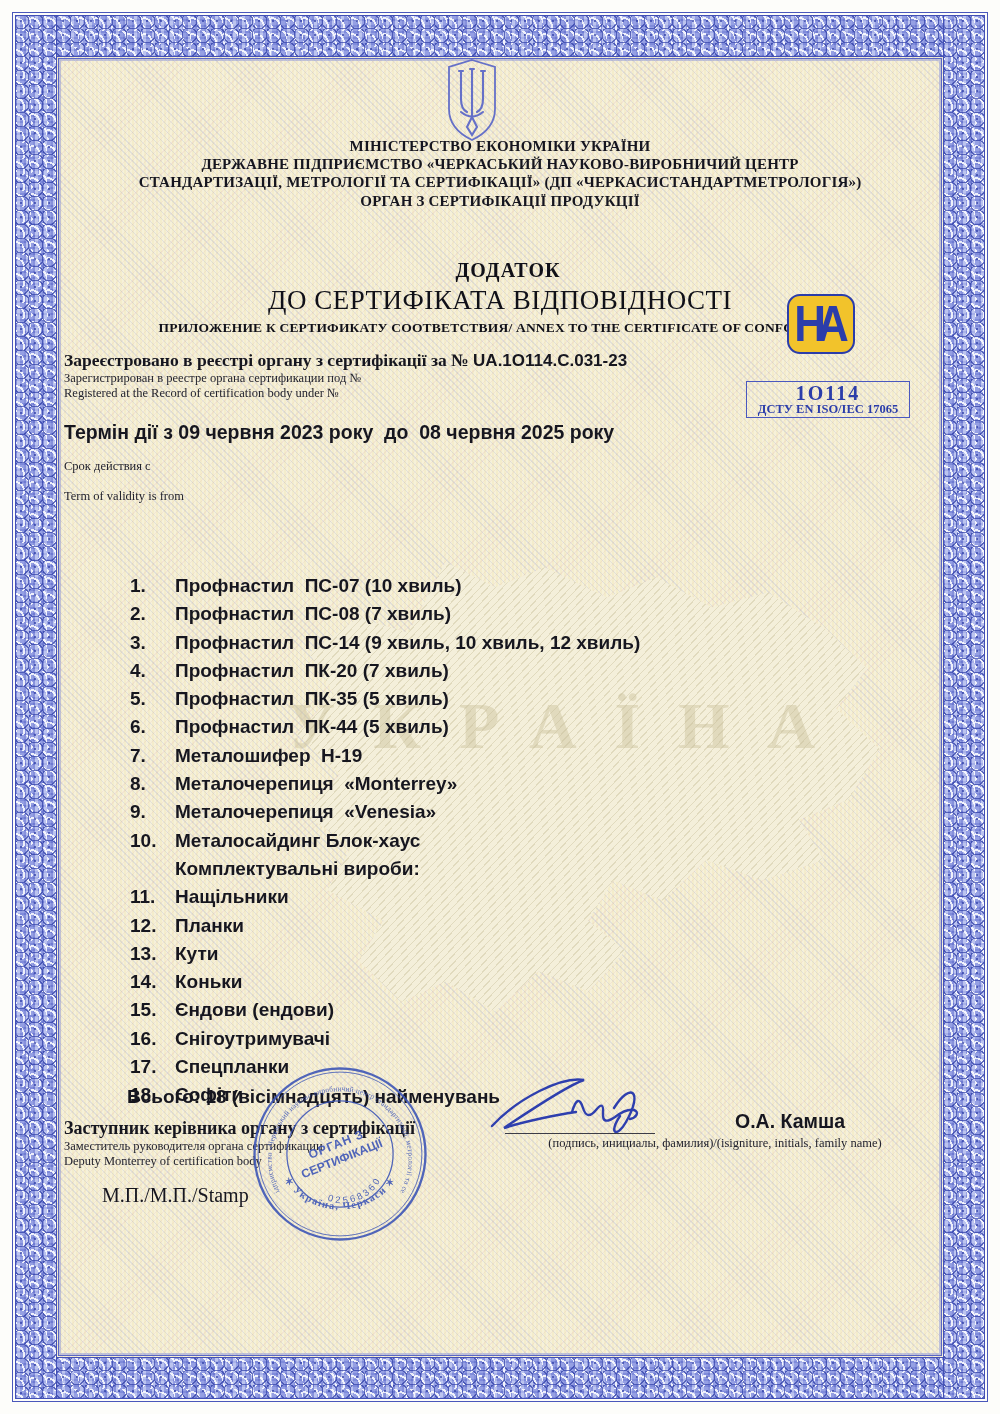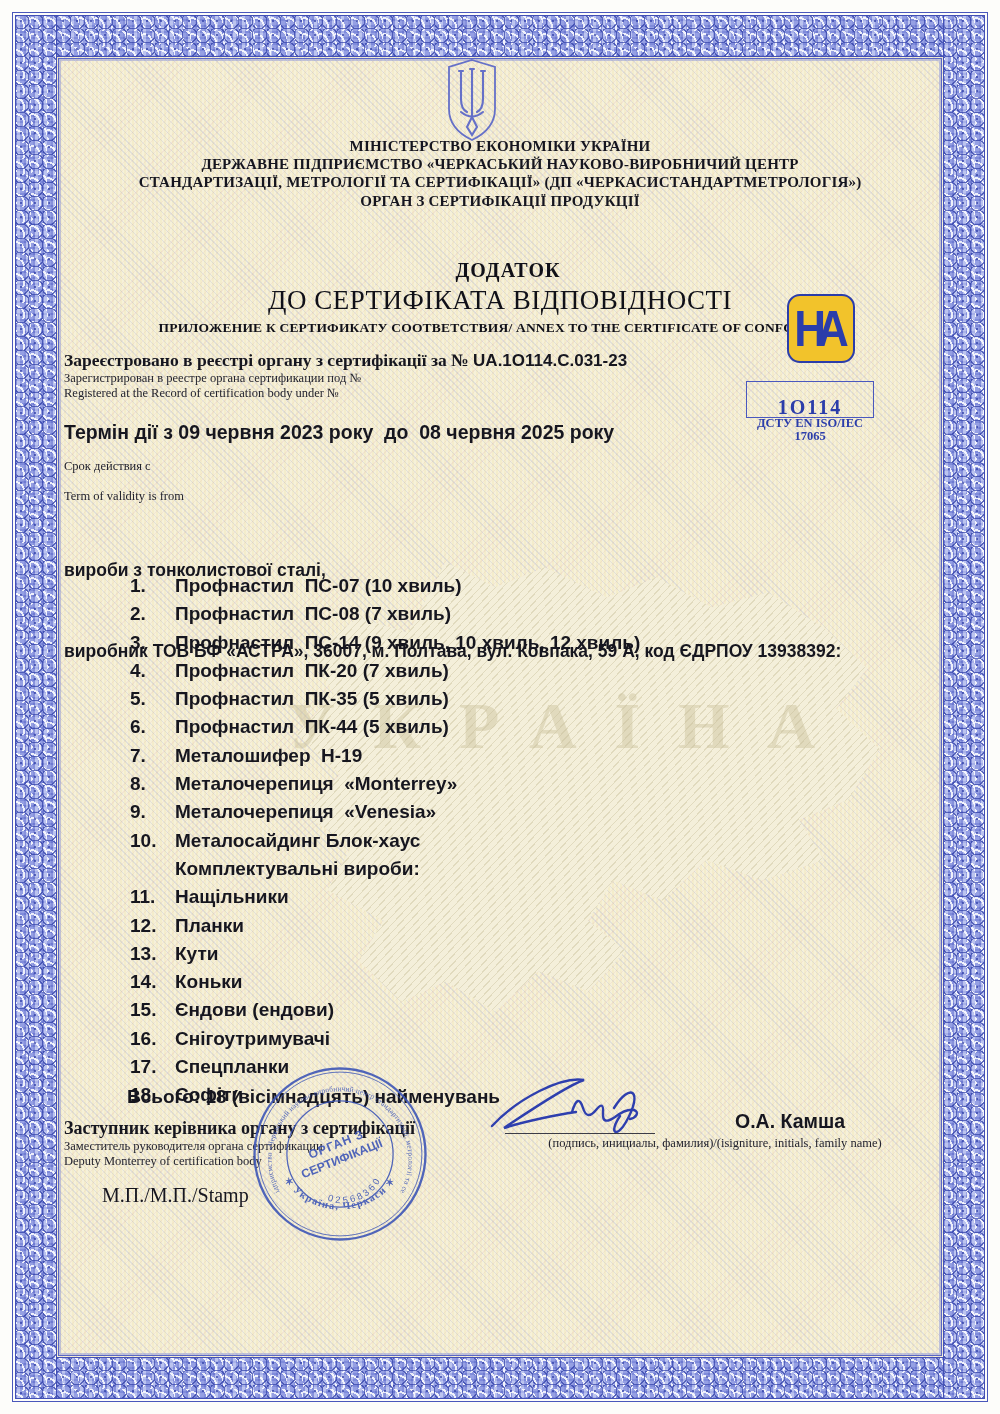--- a/index.html
+++ b/index.html
@@ -41,27 +41,27 @@
   
   .emblem{position:absolute;left:446px;top:56px;width:52px;height:88px;}
   .ministry{position:absolute;left:80px;right:80px;top:137px;text-align:center;
      font-weight:bold;font-size:15px;line-height:18.2px;letter-spacing:.2px;color:#15151f;}
   .title-block{position:absolute;left:60px;right:60px;top:255px;text-align:center;color:#101018;}
   .title-main{font-weight:bold;font-size:20px;line-height:30px;letter-spacing:1px;padding-left:16px;}
   .title-sub{font-weight:normal;font-size:27px;line-height:31px;letter-spacing:.5px;}
   .title-tri{font-weight:bold;font-size:13.5px;margin-top:4px;letter-spacing:.2px;}
 
   
-  .acc-mark{position:absolute;left:787px;top:294px;width:68px;height:69px;border-radius:13px;
+  .acc-mark{position:absolute;left:787px;top:294px;width:68px;height:60px;border-radius:13px;
      background:#f2c32b;border:2px solid #2b3daa;box-sizing:border-box;
      display:flex;align-items:center;justify-content:center;z-index:5;}
   .acc-mono{font-family:"Liberation Sans", sans-serif;font-weight:900;font-size:44px;
      letter-spacing:-9px;color:#2b3daa;transform:scaleY(1.12);padding-right:8px;}
-  .acc-box{position:absolute;left:746px;top:381px;width:128px;height:37px;border:1.5px solid #4a58bf;
-     text-align:center;color:#2b3daa;box-sizing:border-box;padding-top:15px;z-index:5;}
+  .acc-box{position:absolute;left:746px;top:381px;width:164px;height:37px;border:1.5px solid #4a58bf;
+     text-align:center;color:#2b3daa;box-sizing:border-box;padding-top:1px;z-index:5;}
   .acc-code{font-weight:bold;font-size:20px;line-height:20px;letter-spacing:2px;}
   .acc-std{font-weight:bold;font-size:12.5px;line-height:13px;}
 
   
   .reg{position:absolute;left:64px;top:350px;}
   .reg-main{font-weight:bold;font-size:17.5px;white-space:pre;}
   .reg-num{font-family:"Liberation Sans", sans-serif;font-weight:bold;font-size:17px;}
   .small-line{font-size:12.5px;line-height:14.5px;color:#23232e;}
   .validity{position:absolute;left:64px;top:421px;}
   .val-main{font-family:"Liberation Sans", sans-serif;font-weight:bold;font-size:19.5px;white-space:pre;}
@@ -145,24 +145,20 @@
     <div class="small-line">Зарегистрирован в реестре органа сертификации под №</div>
     <div class="small-line">Registered at the Record of certification body under №</div>
   </div>
 
   <div class="validity">
     <div class="val-main">Термін дії з 09 червня 2023 року  до  08 червня 2025 року</div>
     <div class="small-line">Срок действия с</div>
     <div class="small-line">Term of validity is from</div>
   </div>
 
-  <div class="intro">
-    <div>вироби з тонколистової сталі,</div>
-    <div>виробник ТОВ БФ «АСТРА», 36007, м. Полтава, вул. Ковпака, 59 А, код ЄДРПОУ 13938392:</div>
-  </div>
 
   <div class="items">
     <div class="row"><span class="num">1.</span><span>Профнастил  ПС-07 (10 хвиль)</span></div>
     <div class="row"><span class="num">2.</span><span>Профнастил  ПС-08 (7 хвиль)</span></div>
     <div class="row"><span class="num">3.</span><span>Профнастил  ПС-14 (9 хвиль, 10 хвиль, 12 хвиль)</span></div>
     <div class="row"><span class="num">4.</span><span>Профнастил  ПК-20 (7 хвиль)</span></div>
     <div class="row"><span class="num">5.</span><span>Профнастил  ПК-35 (5 хвиль)</span></div>
     <div class="row"><span class="num">6.</span><span>Профнастил  ПК-44 (5 хвиль)</span></div>
     <div class="row"><span class="num">7.</span><span>Металошифер  Н-19</span></div>
     <div class="row"><span class="num">8.</span><span>Металочерепиця  «Monterrey»</span></div>

